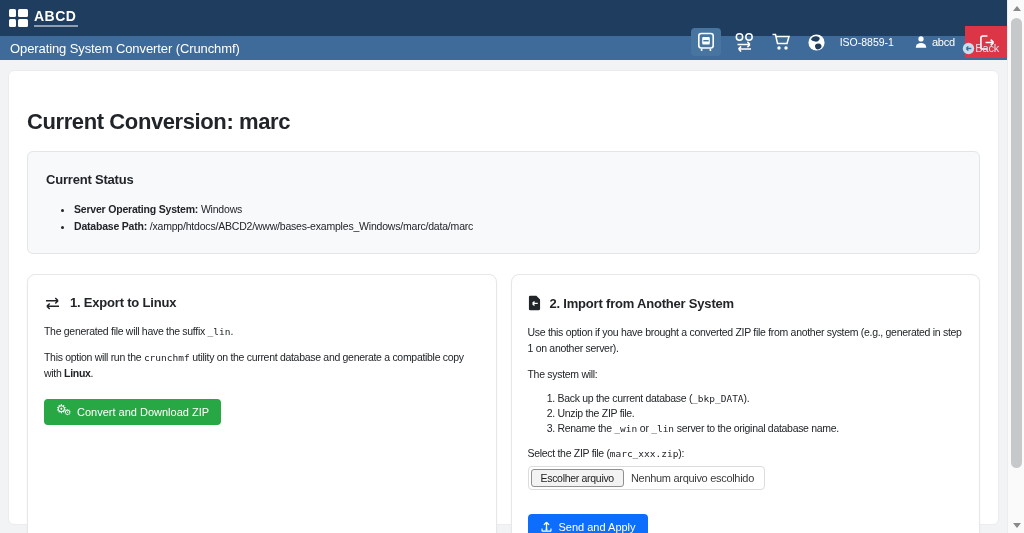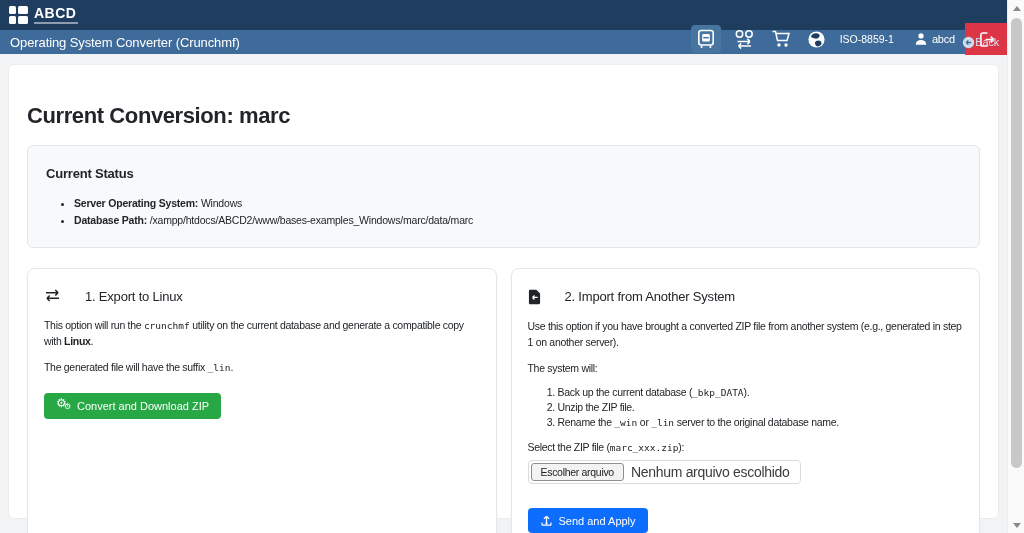--- a/index.html
+++ b/index.html
@@ -8,21 +8,21 @@
     font-family: "Liberation Sans", sans-serif;
     background:#f2f3f4;
     color:#212529;
     position:relative;
     letter-spacing:-0.2px;
   }
   .app { margin-right:17px; }
 
   
   .navbar {
-    height:30px; background:#1e3d5f; display:flex; align-items:center;
+    height:36px; background:#1e3d5f; display:flex; align-items:center;
     padding-left:8px; color:#fff;
   }
   .logo { display:flex; align-items:center; gap:5px; cursor:pointer; }
   .logo-mark { display:block; }
   .logo-txt { display:flex; flex-direction:column; }
   .logo-name { font-weight:bold; font-size:14px; letter-spacing:0.5px; line-height:14px; }
   .logo-tagline { width:44px; height:2px; background:rgba(255,255,255,.5); margin-top:2px; }
   .nav-right { margin-left:auto; display:flex; align-items:center; height:100%;margin-top:48px; }
   .nav-item { display:flex; align-items:center; justify-content:center; padding:0 8px; height:100%; cursor:pointer; }
   .tool-active { background:#47759f; border-radius:4px; height:28px; margin:2px 4px; padding:0 6px; }
@@ -52,21 +52,21 @@
   }
   .status-panel h2 { font-size:13px; font-weight:bold; margin:6px 0 16px 0; }
   .status-panel ul { margin:0; padding-left:28px; font-size:10.5px; }
   .status-panel li { margin:5px 0; }
 
   .cards { display:flex; gap:14px; margin:0 8px; }
   .card {
     flex:1; background:#fff; border:1px solid #e7e7e9; border-radius:8px;
     padding:14px 16px; box-shadow:0 1px 2px rgba(0,0,0,.05); min-height:242px;
   }
-  .card h3 { font-size:13px; font-weight:normal; margin:6px 0 14px 0; display:flex; align-items:flex-start; gap:24px; }
+  .card h3 { font-size:13px; font-weight:bold; margin:6px 0 14px 0; display:flex; align-items:flex-end; gap:9px; }
   .card p { font-size:10.5px; line-height:1.5; margin:10px 0; letter-spacing:-0.3px; }
   .card ol { font-size:10.5px; margin:8px 0 12px 0; padding-left:30px; letter-spacing:-0.3px; }
   .card ol li { margin:3px 0; }
   code.mono { font-family:"DejaVu Sans Mono", monospace; font-size:9.5px; letter-spacing:0; }
 
   .btn {
     display:inline-flex; align-items:center; gap:6px; border:none; border-radius:4px;
     color:#fff; font-size:11px; padding:6px 12px; cursor:pointer;
     font-family:"Liberation Sans", sans-serif;
   }
@@ -79,21 +79,21 @@
   .select-label { margin-bottom:4px !important; }
   .file-input {
     display:inline-flex; align-items:center; gap:7px; background:#fff;
     border:1px solid #dcdcde; border-radius:4px; padding:2px 10px 2px 2px; cursor:pointer;
   }
   .file-btn {
     background:#f3f3f3; border:1px solid #8f8f8f; border-radius:3px;
     font-size:10.5px; padding:2px 9px; color:#222; letter-spacing:-0.3px;
     font-family:"Liberation Sans", sans-serif;
   }
-  .file-status { font-size:14px; color:#3c3c3c; letter-spacing:-0.3px; }
+  .file-status { font-size:11px; color:#3c3c3c; letter-spacing:-0.3px; }
 
   
   .scrollbar {
     position:absolute; right:0; top:0; width:17px; height:533px;
     background:#fafafa; border-left:1px solid #ededed;
   }
   .sb-arrow { position:absolute; left:0; width:17px; height:14px; display:flex; align-items:center; justify-content:center; cursor:pointer; }
   .sb-up { top:1px; }
   .sb-down { bottom:1px; }
   .tri-up { width:0; height:0; border-left:4px solid transparent; border-right:4px solid transparent; border-bottom:5px solid #8a8a8a; }
@@ -195,22 +195,22 @@
       <div class="cards">
 
         <section class="card">
           <h3>
             <svg width="17" height="13" viewBox="0 0 18 14">
               <path d="M2 4 h13 m0 0 -3 -3 m3 3 -3 3" fill="none" stroke="#212529" stroke-width="1.6"></path>
               <path d="M16 10 H3 m0 0 3 -3 m-3 3 3 3" fill="none" stroke="#212529" stroke-width="1.6"></path>
             </svg>
             <span>1. Export to Linux</span>
           </h3>
+          <p><span>The generated file will have the suffix </span><code class="mono">_lin</code><span>.</span></p>
           <p><span>This option will run the </span><code class="mono">crunchmf</code><span> utility on the current database and generate a compatible copy with </span><b>Linux</b><span>.</span></p>
-          <p><span>The generated file will have the suffix </span><code class="mono">_lin</code><span>.</span></p>
           <button class="btn btn-success">
             <span class="gear-wrap">
                 <span class="gear-main">⚙</span>
                 <span class="gear-small">⚙</span>
               </span>
             <span>Convert and Download ZIP</span>
           </button>
         </section>
 
         <section class="card">

